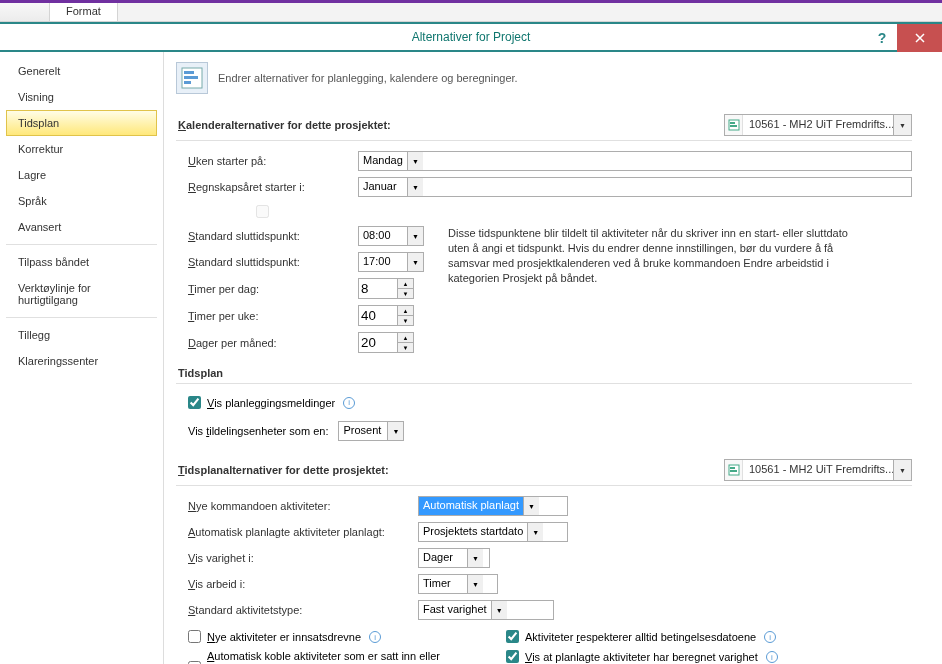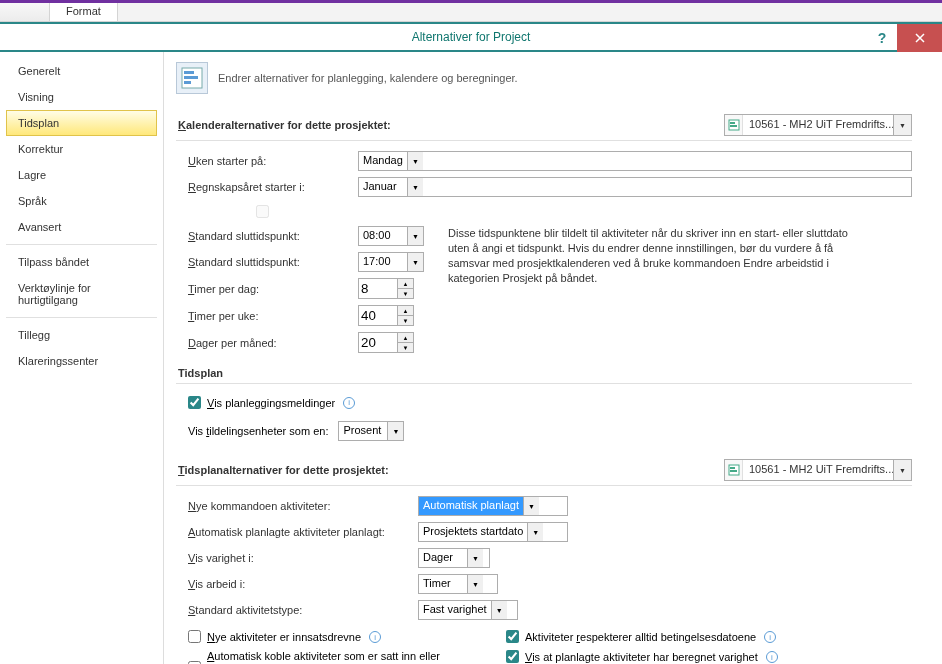--- a/index.html
+++ b/index.html
@@ -278,21 +278,21 @@
       <div class="lbl"><span class="u">V</span><span>is arbeid i:</span></div>
       <div>
           <div class="dd-wrap" style="width:80px;">
             <span class="dd-val">Timer</span>
             <span class="dd-btn">▼</span>
           </div>
         </div>
 
       <div class="lbl"><span class="u">S</span><span>tandard aktivitetstype:</span></div>
       <div>
-          <div class="dd-wrap" style="width:100px;">
+          <div class="dd-wrap" style="width:136px;">
             <span class="dd-val">Fast varighet</span>
             <span class="dd-btn">▼</span>
           </div>
         </div>
     </div>
 
     <div class="two-col-checks">
       <div class="col-checks" id="left-checks" style="width:290px;">
           <div class="check-row">
             <input type="checkbox" style="">

